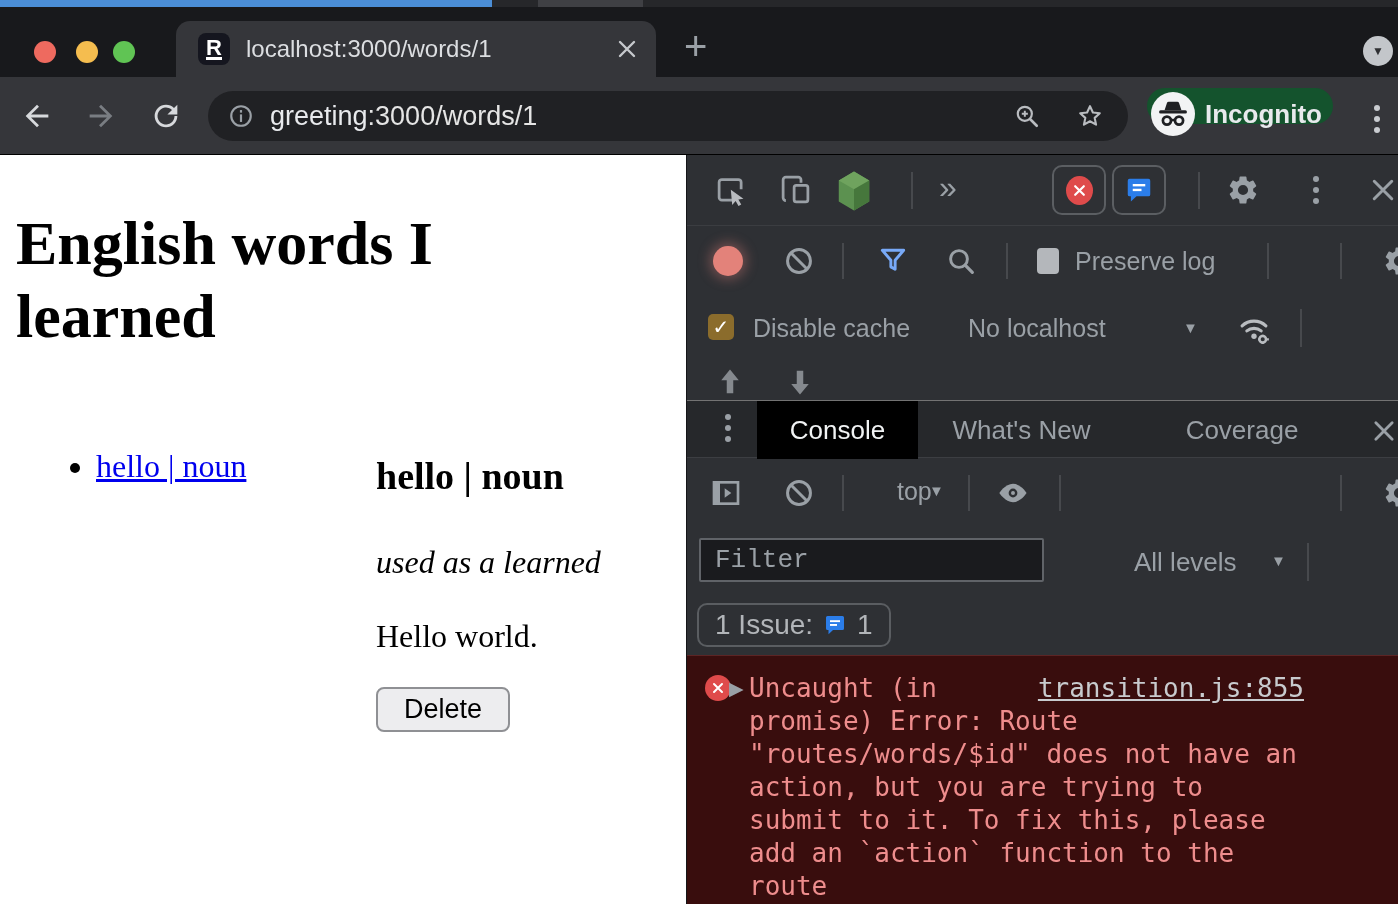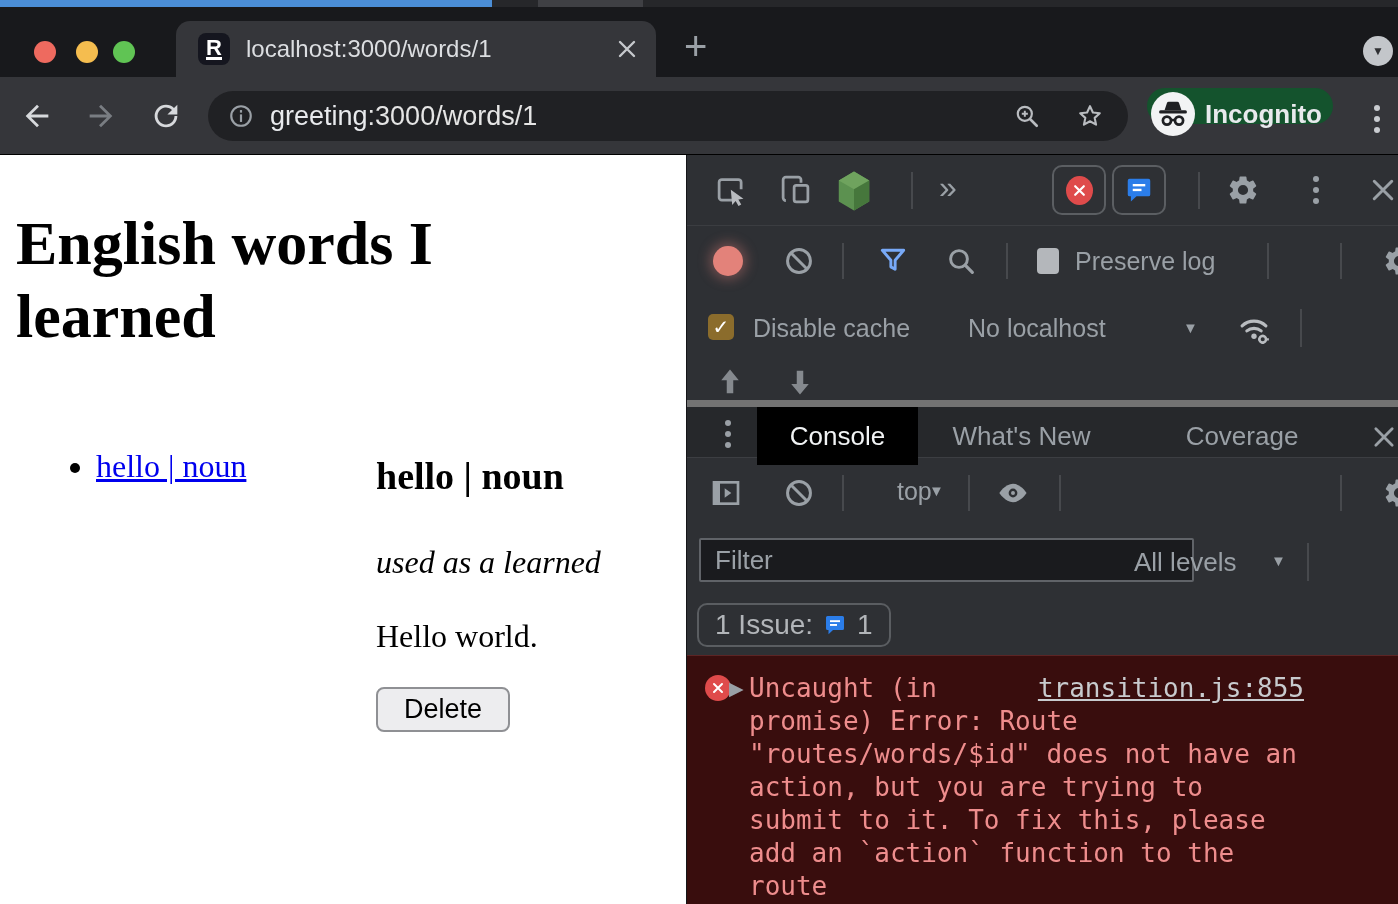--- a/index.html
+++ b/index.html
@@ -68,29 +68,29 @@
                 display:flex; align-items:center; justify-content:center; }
   #dt-net1 { top:71px; height:69px; }
   #record-dot { position:absolute; left:26px; top:20px; width:30px; height:30px; border-radius:50%;
                 background:#e3827a; box-shadow:0 0 12px 4px rgba(227,130,122,.35); }
   .checkbox-off { position:absolute; width:22px; height:26px; border-radius:4px; background:#b4b7bb; }
   .checkbox-on { position:absolute; width:26px; height:26px; border-radius:5px; background:#8b6c2c;
                  color:#fff; font-size:20px; text-align:center; line-height:26px; }
   #dt-net2 { top:140px; height:64px; }
   #dt-arrows { top:204px; height:41px; }
   #dt-drawer-tabs { top:245px; height:58px; background:#26282b;
-                    border-top:7px solid #737373; border-bottom:1px solid #3c3e42; }
+                    border-top:1px solid #737373; border-bottom:1px solid #3c3e42; }
   .drawer-tab { position:absolute; top:0; height:58px; line-height:58px; text-align:center;
                 font-size:26px; color:#9aa0a6; }
   .drawer-tab.active { background:#000; color:#f1f3f4; }
   #dt-console-bar { top:303px; height:69px; }
   #dt-filter-row { top:372px; height:68px; }
-  #filter-input { position:absolute; left:12px; top:11px; width:495px; height:44px; background:#1a1b1e;
+  #filter-input { position:absolute; left:12px; top:11px; width:345px; height:44px; background:#1a1b1e;
                   border:2px solid #606368; border-radius:2px; color:#cfd2d6; font-size:26px; padding:0 14px;
-                  font-family:Liberation Sans, sans-serif; }
+                  font-family:Liberation Mono, monospace; }
   #filter-input::placeholder { color:#9aa0a6; }
   #dt-issue-row { top:440px; height:60px; }
   #issue-pill { position:absolute; left:10px; top:8px; height:44px; border:2px solid #5a5d61; border-radius:10px;
                 display:flex; align-items:center; gap:10px; padding:0 16px; font-size:28px; color:#b2b5b9; }
   #console-error { top:500px; height:249px; background:#390d0d; border-top:1px solid #5c2424;
                    font-family:"DejaVu Sans Mono", monospace; }
   #err-badge { position:absolute; left:18px; top:19px; width:26px; height:26px; border-radius:50%;
                background:#df4b4b; display:flex; align-items:center; justify-content:center; }
   #err-expand { position:absolute; left:42px; top:21px; font-size:19px; color:#9aa0a6;
                 font-family:"DejaVu Sans",sans-serif; }

